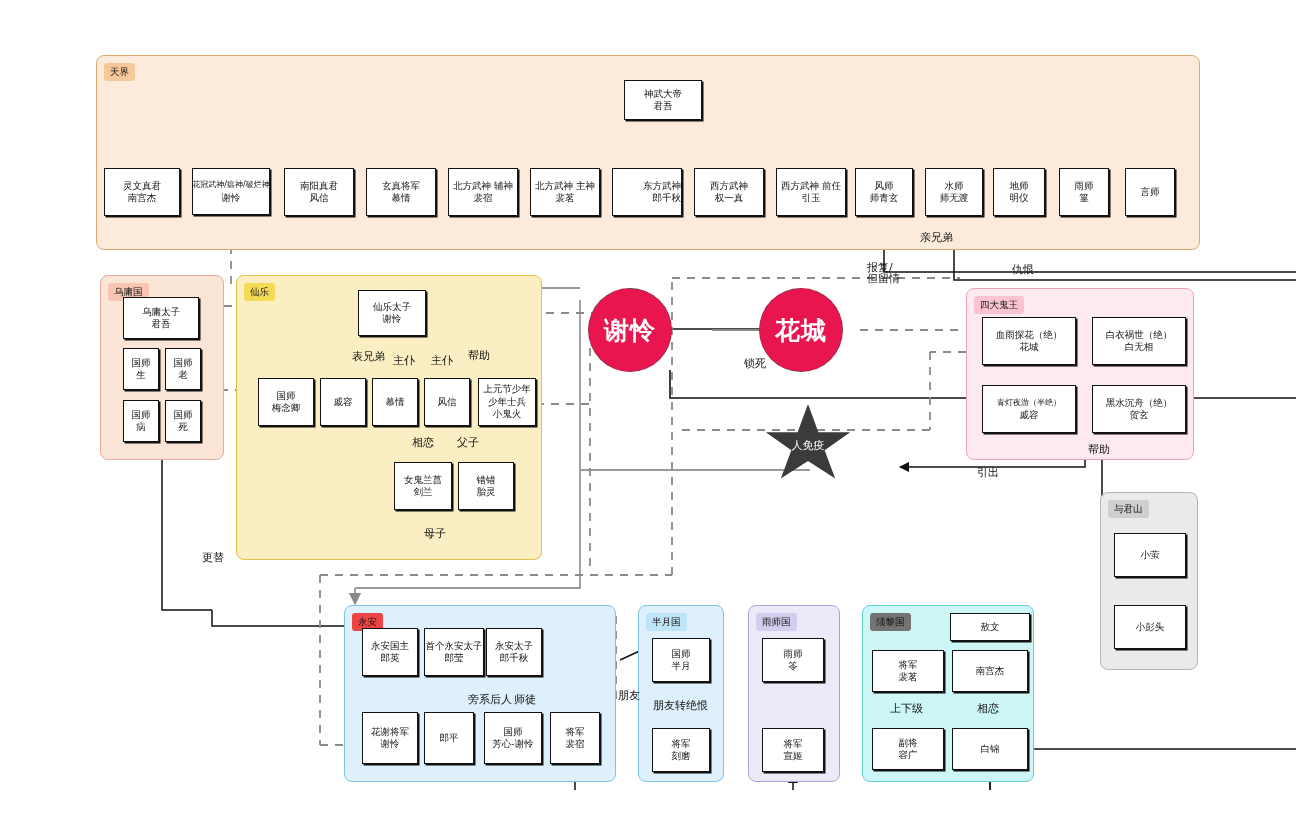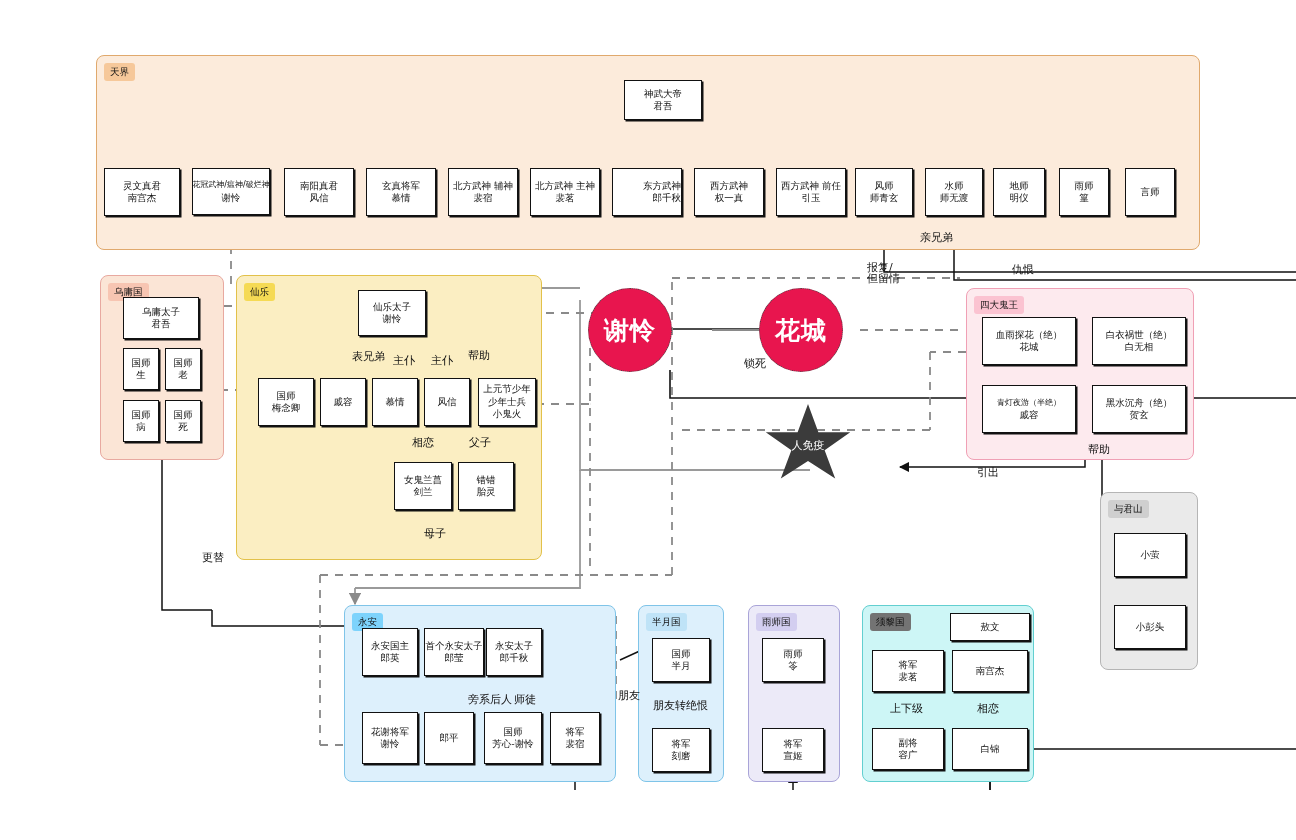--- a/index.html
+++ b/index.html
@@ -301,21 +301,21 @@
       </div>
       <div class="group" style="left: 1100px; top: 492px; width: 98px; height: 178px; background: rgb(234, 234, 234); border-color: rgb(181, 181, 181);"></div>
       <div class="group-label" style="left: 1108px; top: 500px; background: rgb(207, 207, 207);">与君山</div>
       <div class="node" style="left: 1114px; top: 533px; width: 72px; height: 44px;">
         <span>小萤</span>
       </div>
       <div class="node" style="left: 1114px; top: 605px; width: 72px; height: 44px;">
         <span>小彭头</span>
       </div>
       <div class="group" style="left: 344px; top: 605px; width: 272px; height: 177px; background: rgb(221, 240, 252); border-color: rgb(127, 196, 232);"></div>
-      <div class="group-label" style="left: 352px; top: 613px; background: #7dd3fc;">永安</div>
+      <div class="group-label" style="left: 352px; top: 613px; background: #ef4444;">永安</div>
       <div class="node" style="left: 362px; top: 628px; width: 56px; height: 48px;">
         <span>永安国主</span>
         <span>郎英</span>
       </div>
       <div class="node" style="left: 424px; top: 628px; width: 60px; height: 48px;">
         <span>首个永安太子</span>
         <span>郎莹</span>
       </div>
       <div class="node" style="left: 486px; top: 628px; width: 56px; height: 48px;">
         <span>永安太子</span>
@@ -375,21 +375,21 @@
       <div class="node" style="left: 952px; top: 728px; width: 76px; height: 42px;">
         <span>白锦</span>
       </div>
     </div>
   <div id="labels-layer">
       <div class="elabel yel" style="left: 350px; top: 351px; white-space: pre;">表兄弟</div>
       <div class="elabel yel" style="left: 391px; top: 355px; white-space: pre;">主仆</div>
       <div class="elabel yel" style="left: 429px; top: 355px; white-space: pre;">主仆</div>
       <div class="elabel yel" style="left: 466px; top: 350px; white-space: pre;">帮助</div>
       <div class="elabel yel" style="left: 410px; top: 437px; white-space: pre;">相恋</div>
-      <div class="elabel yel" style="left: 455px; top: 437px; white-space: pre; margin-left: 12px;">父子</div>
+      <div class="elabel yel" style="left: 455px; top: 437px; white-space: pre;">父子</div>
       <div class="elabel yel" style="left: 422px; top: 528px; white-space: pre;">母子</div>
       <div class="elabel ora" style="left: 918px; top: 232px; white-space: pre;">亲兄弟</div>
       <div class="elabel nobg" style="left: 865px; top: 262px; white-space: pre;">报复/
 但留情</div>
       <div class="elabel nobg" style="left: 1010px; top: 264px; white-space: pre;">仇恨</div>
       <div class="elabel nobg" style="left: 200px; top: 552px; white-space: pre;">更替</div>
       <div class="elabel nobg" style="left: 975px; top: 467px; white-space: pre;">引出</div>
       <div class="elabel nobg" style="left: 1086px; top: 444px; white-space: pre;">帮助</div>
       <div class="elabel blu" style="left: 466px; top: 694px; white-space: pre;">旁系后人</div>
       <div class="elabel blu" style="left: 512px; top: 694px; white-space: pre;">师徒</div>

